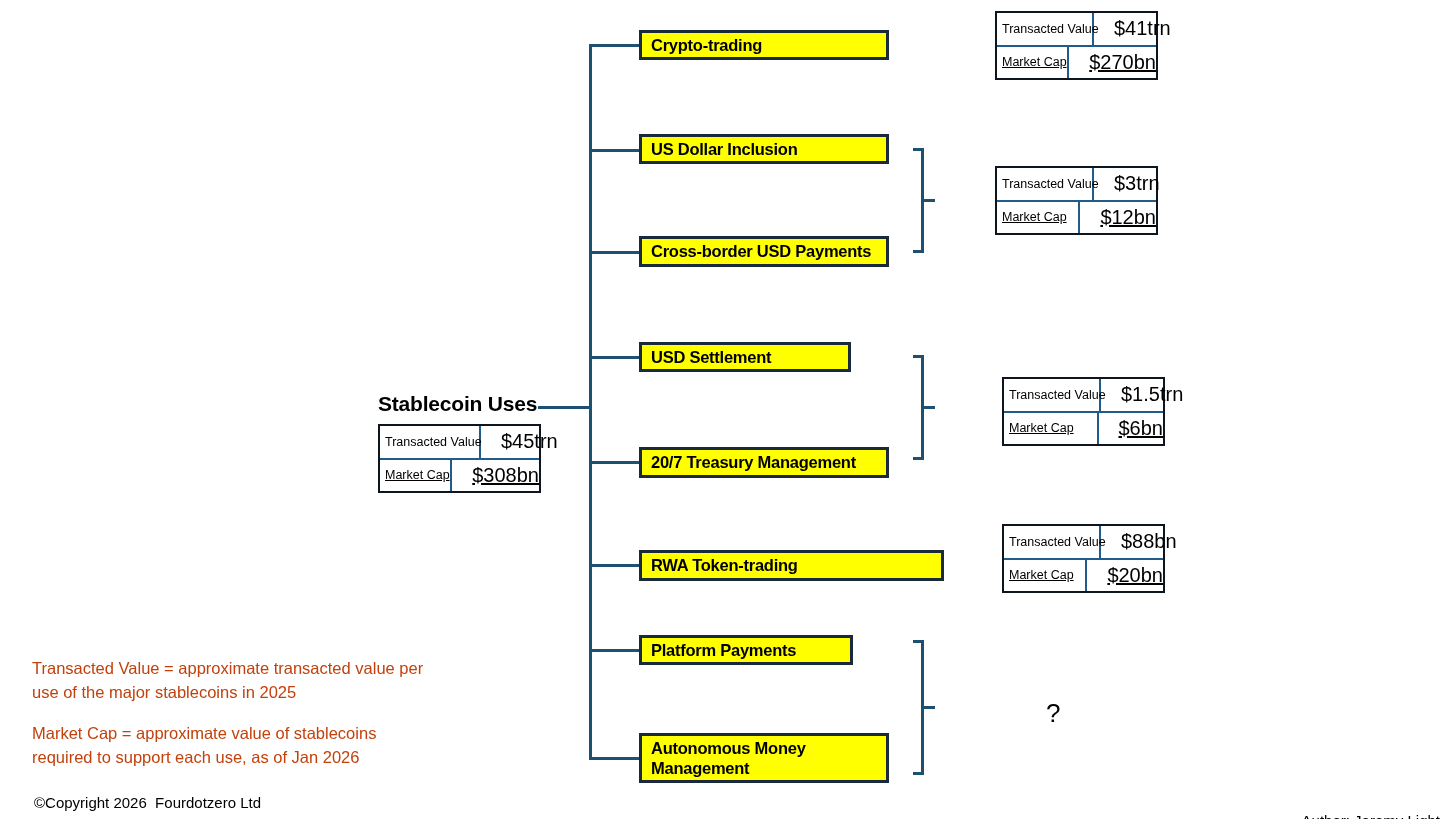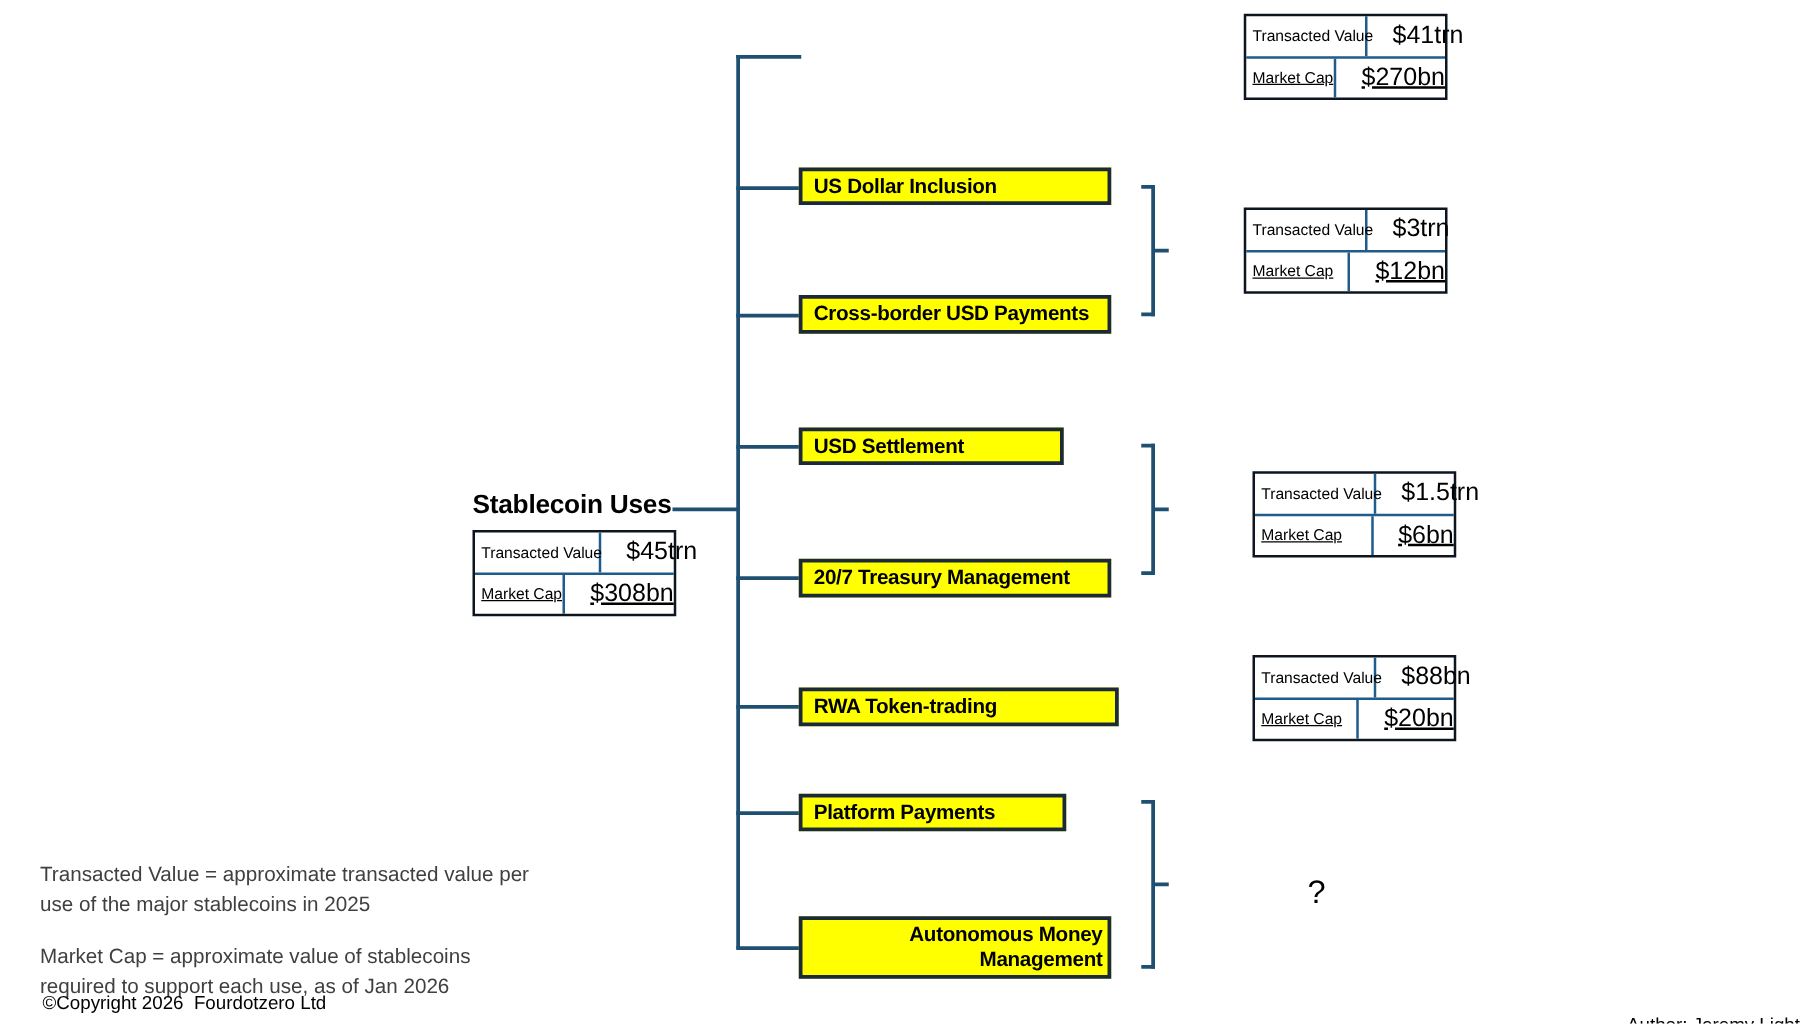--- a/index.html
+++ b/index.html
@@ -132,23 +132,22 @@
     font-size: 26px;
     color: #000;
     line-height: 1;
   }
 
   
   .note {
     position: absolute;
     font-size: 16.5px;
     line-height: 1.45;
-    color: #404040;
+    color: #c2410c;
     white-space: pre-line;
-    margin-top: 32px;
   }
   .footer-left {
     position: absolute;
     left: 34px;
     top: 794px;
     font-size: 15px;
     color: #000;
     white-space: pre;
   }
   .footer-right {
@@ -185,34 +184,35 @@
     <div class="metric-row">
       <div class="metric-label" style="width:101px;">Transacted Value</div>
       <div class="metric-value">$45trn</div>
     </div>
     <div class="metric-row">
       <div class="metric-label" style="width:101px;">Market Cap</div>
       <div class="metric-value">$308bn</div>
     </div>
   </div>
 
+  <div class="use-box" style="left:639px; top:30px; width:250px; height:30px;">Crypto-trading</div>
 
   <div class="use-box" style="left:639px; top:236px; width:250px; height:31px;">Cross-border USD Payments</div>
 
   <div class="use-box" style="left:639px; top:134px; width:250px; height:30px;">US Dollar Inclusion</div>
 
   <div class="use-box" style="left:639px; top:342px; width:212px; height:30px;">USD Settlement</div>
 
   <div class="use-box" style="left:639px; top:447px; width:250px; height:31px;">20/7 Treasury Management</div>
 
-  <div class="use-box" style="left:639px; top:550px; width:256px; height:31px;">RWA Token-trading</div>
+  <div class="use-box" style="left:639px; top:550px; width:305px; height:31px;">RWA Token-trading</div>
 
   <div class="use-box" style="left:639px; top:635px; width:214px; height:30px;">Platform Payments</div>
 
-  <div class="use-box" style="left:639px; top:733px; width:250px; height:50px;text-align:right;">Autonomous Money Management</div>
+  <div class="use-box" style="left:639px; top:733px; width:250px; height:50px;">Autonomous Money Management</div>
 
   <div class="brace" style="left:913px; top:148px; height:105px;">
     <div class="hook hook-top"></div>
     <div class="spine"></div>
     <div class="hook hook-bottom"></div>
     <div class="nub"></div>
   </div>
 
   <div class="brace" style="left:913px; top:355px; height:105px;">
     <div class="hook hook-top"></div>

